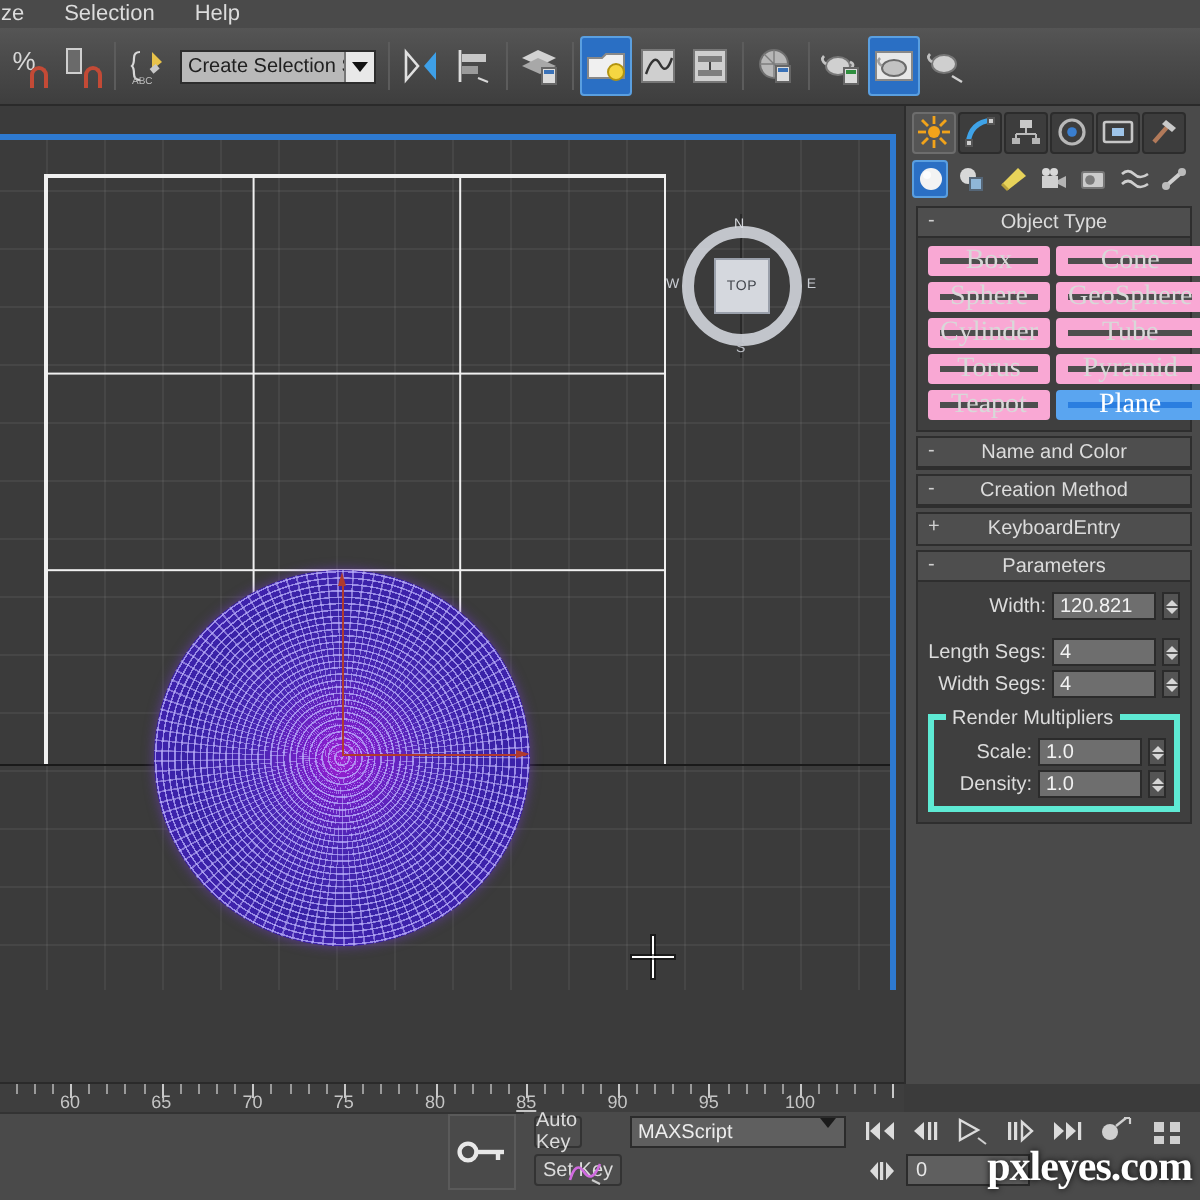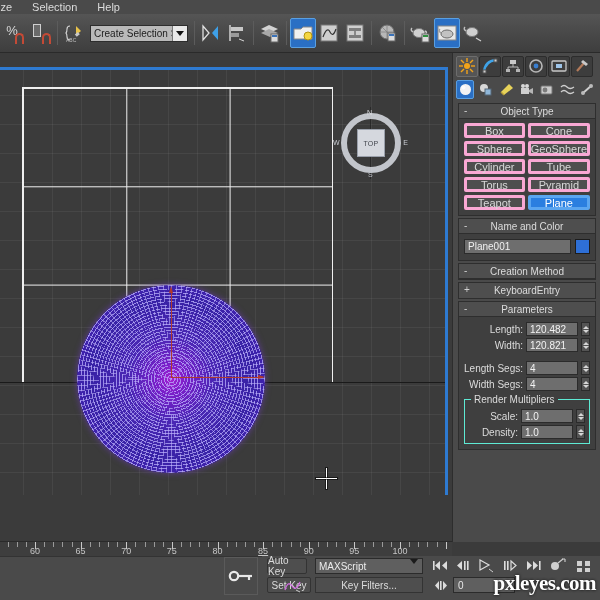--- a/index.html
+++ b/index.html
@@ -155,41 +155,41 @@
     height:15px; background:#4e4e4e; border-bottom:1px solid #2e2e2e;
     display:flex;align-items:center;justify-content:center; position:relative;
     font-size:10px;color:#dcdcdc;
   }
   .roll-head .pm{position:absolute;left:5px;top:1px;font-size:10px;color:#d0d0d0;}
   .roll-body{padding:4px 5px 5px 5px;}
   .chkrow{display:flex;align-items:center;gap:5px;justify-content:center;padding:2px 0 4px 0;}
   .chkbox{width:10px;height:10px;background:#3a3a3a;border:1px solid #6b6b6b;}
   .btngrid{display:grid;grid-template-columns:1fr 1fr;gap:3px;}
   .ptbtn{
-    height:15px;background:#4e4e4e;border:3px solid #f9a8d4;border-radius:2px;
-    display:flex;align-items:center;justify-content:center;font-size:11px;color:#d8d8d8;
+    height:15px;background:#4e4e4e;border:6px solid #f9a8d4;border-radius:2px;
+    display:flex;align-items:center;justify-content:center;font-size:14px;color:#d8d8d8;font-family:Liberation Serif, serif;
   }
   .ptbtn.sel{background:#2a7ee0;color:#fff;border-color:#5aa5f0;}
   .namerow{display:flex;align-items:center;gap:4px;padding:1px 0;}
   .nameinput{flex:1;height:15px;background:#6e6e6e;border:1px solid #2b2b2b;color:#efefef;
     font-size:10px;display:flex;align-items:center;padding-left:3px;}
   .swatch{width:15px;height:15px;background:#2e6fd6;border:1px solid #1d1d1d;}
   .radiorow{display:flex;align-items:center;justify-content:center;gap:6px;font-size:10px;padding:2px 0;}
   .radio{width:9px;height:9px;border-radius:50%;background:#3a3a3a;border:1px solid #8a8a8a;position:relative;}
   .radio.on:after{content:'';position:absolute;left:2px;top:2px;width:5px;height:5px;border-radius:50%;background:#e3e3e3;}
   .prow{display:flex;align-items:center;justify-content:flex-end;gap:3px;padding:1px 0;font-size:10px;}
   .plabel{color:#dcdcdc;}
   .pfield{width:52px;height:14px;background:#6e6e6e;border:1px solid #2b2b2b;color:#f2f2f2;
     font-size:10px;display:flex;align-items:center;padding-left:3px;}
   .spin{width:9px;height:14px;background:#545454;border:1px solid #2b2b2b;display:flex;flex-direction:column;
     align-items:center;justify-content:center;gap:1px;}
   .spin i{width:0;height:0;border-left:3px solid transparent;border-right:3px solid transparent;}
   .spin i.up{border-bottom:3px solid #d6d6d6;}
   .spin i.dn{border-top:3px solid #d6d6d6;}
-  .groupbox{border:1px solid #5eead4;margin-top:7px;padding:8px 4px 3px 4px;position:relative;}
+  .groupbox{border:3px solid #5eead4;margin-top:7px;padding:8px 4px 3px 4px;position:relative;}
   .groupbox > .gtitle{position:absolute;left:6px;top:-6px;background:#3f3f3f;padding:0 3px;font-size:10px;color:#dcdcdc;}
 
   
   .ruler {
     position:absolute; left:0; top:541px; width:452px; height:15px;
     background:#3e3e3e; border-top:1px solid #2a2a2a; overflow:hidden;
   }
   .tick{position:absolute;top:0;width:1px;height:5px;background:#9a9a9a;}
   .tick.major{height:7px;background:#c8c8c8;}
   .ticklabel{position:absolute;top:4px;font-size:9px;color:#c6c6c6;transform:translateX(-50%);}
@@ -512,26 +512,20 @@
           <div class="ptbtn sel">Plane</div>
         </div>
       </div>
     </div>
 
     <div class="rollout">
       <div class="roll-head">
         <span class="pm">-</span>
         <span>Name and Color</span>
       </div>
-      <div class="roll-body">
-        <div class="namerow">
-          <span class="nameinput">Plane001</span>
-          <span class="swatch"></span>
-        </div>
-      </div>
     </div>
 
     <div class="rollout">
       <div class="roll-head">
         <span class="pm">-</span>
         <span>Creation Method</span>
       </div>
     </div>
 
     <div class="rollout">
@@ -541,28 +535,20 @@
       </div>
     </div>
 
     <div class="rollout">
       <div class="roll-head">
         <span class="pm">-</span>
         <span>Parameters</span>
       </div>
       <div class="roll-body">
 
-        <div class="prow">
-          <span class="plabel">Length:</span>
-          <span class="pfield">120.482</span>
-          <span class="spin">
-              <i class="up"></i>
-              <i class="dn"></i>
-            </span>
-        </div>
 
         <div class="prow">
           <span class="plabel">Width:</span>
           <span class="pfield">120.821</span>
           <span class="spin">
               <i class="up"></i>
               <i class="dn"></i>
             </span>
         </div>
 
@@ -689,35 +675,34 @@
   <div class="animzone">
 
     <div class="keybtn" style="left:-38px;">
       <svg width="26" height="14" viewBox="0 0 26 14">
         <circle cx="6" cy="7" r="4.2" fill="none" stroke="#e8e8e8" stroke-width="2.2"></circle>
         <line x1="10" y1="7" x2="24" y2="7" stroke="#e8e8e8" stroke-width="2.2"></line>
         <line x1="21" y1="7" x2="21" y2="11" stroke="#e8e8e8" stroke-width="2.2"></line>
       </svg>
     </div>
 
-    <div class="akbtn" style="left:5px;top:2px;width:40px;">Auto Key</div>
+    <div class="akbtn" style="left:5px;top:2px;width:24px;">Auto Key</div>
     <div class="akbtn" style="left:5px;top:21px;width:44px;">Set Key</div>
 
     <div class="selcombo">
       <span>MAXScript</span>
       <span style="position:absolute;right:4px;top:5px;"><i class="caret-dn-s"></i></span>
     </div>
 
     <div class="pbtn" style="left:20px;top:21px;">
       <svg width="18" height="14" viewBox="0 0 18 14">
         <path d="M1 11 Q4 1 8 7 Q12 13 16 3" stroke="#d06adf" fill="none" stroke-width="1.3"></path>
         <path d="M12 11 L16 13" stroke="#ccc" stroke-width="1"></path>
       </svg>
     </div>
-    <div class="kfilters">Key Filters...</div>
 
     <div class="pbtn" style="left:168px;top:1px;">
       <svg width="18" height="13" viewBox="0 0 18 13">
         <path d="M8 2 L3 6.5 L8 11 Z" fill="#dcdcdc"></path>
           <path d="M15 2 L10 6.5 L15 11 Z" fill="#dcdcdc"></path>
         <rect x="1" y="2" width="1.6" height="9" fill="#dcdcdc"></rect>
       </svg>
     </div>
 
     <div class="pbtn" style="left:190px;top:1px;">

